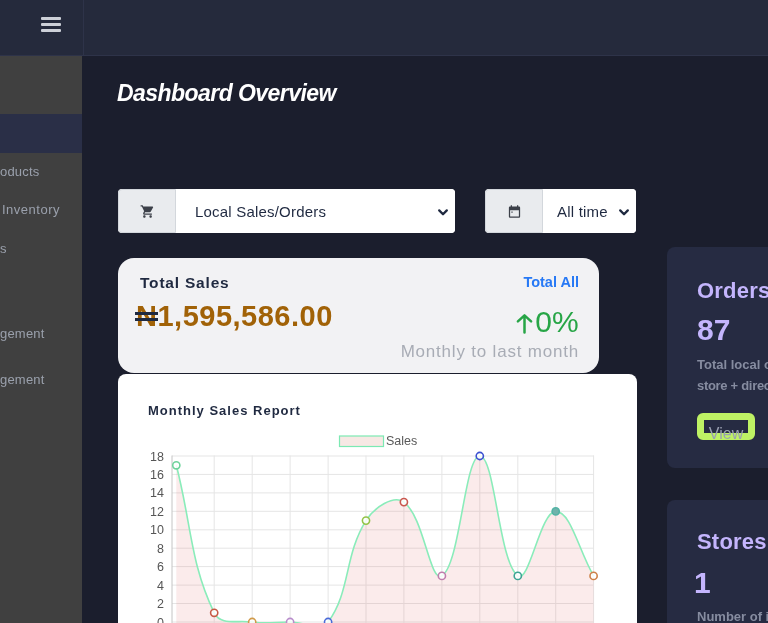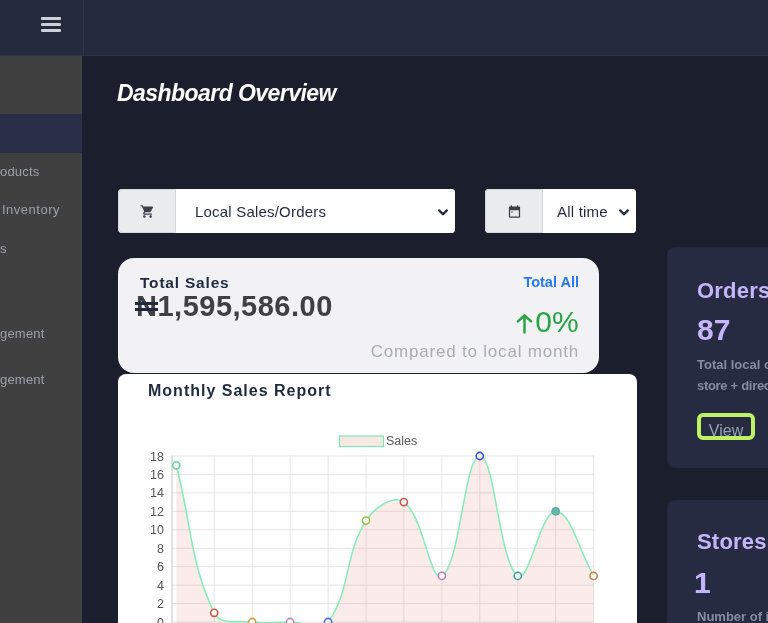--- a/index.html
+++ b/index.html
@@ -77,29 +77,29 @@
       <div class="txt" style="left:14px;">All time</div>
       <svg class="chev" style="right:5px;" viewBox="0 0 12 12">
           <path d="M2.2 4.4 L6 8.2 L9.8 4.4" stroke="#1f2940" stroke-width="2.3" fill="none" stroke-linecap="round" stroke-linejoin="round"></path>
         </svg>
     </div>
   </div>
 
   <div class="abs" id="card1">
     <div class="abs" style="left:22px; top:16px; color:#1f2940; font-size:15.5px; font-weight:bold; letter-spacing:0.8px;">Total Sales</div>
     <div class="abs" style="right:20px; top:16px; color:#2779f5; font-size:14.5px; font-weight:bold;">Total All</div>
-    <div class="abs" style="left:18px; top:32px; color:#404040; font-size:29px; font-weight:bold; letter-spacing:0.5px;"><span id="naira">N</span>1,595,586.00</div>
+    <div class="abs" style="left:18px; top:42px; color:#a16207; font-size:29px; font-weight:bold; letter-spacing:0.5px;"><span id="naira">N</span>1,595,586.00</div>
     <div class="abs" style="right:20px; top:47px; color:#27a546; font-size:30px; font-weight:normal; letter-spacing:0.2px;"><svg width="19" height="23" viewBox="0 0 19 23" style="vertical-align:-2px; margin-right:1px;">
           <path d="M9.5 21.5 V4.4 M2.9 10.4 L9.5 4.4 L16.1 10.4" stroke="#27a546" stroke-width="2.5" fill="none" stroke-linecap="round" stroke-linejoin="round"></path>
         </svg>0%</div>
-    <div class="abs" style="right:20px; top:84px; color:#a8acb5; font-size:17px; letter-spacing:0.8px;">Compared to local month</div>
+    <div class="abs" style="right:20px; top:84px; color:#a8acb5; font-size:17px; letter-spacing:0.8px;">Monthly to last month</div>
   </div>
 
   <div class="abs" id="card2">
-    <div class="abs" style="left:30px; top:8px; color:#1f2940; font-size:16px; font-weight:bold; letter-spacing:1.0px;">Monthly Sales Report</div>
+    <div class="abs" style="left:30px; top:29px; color:#1f2940; font-size:13px; font-weight:bold; letter-spacing:1.0px;">Monthly Sales Report</div>
     <svg class="abs" style="left:0; top:60px;" width="519" height="200" viewBox="118 434 519 200">
 
       <rect x="339.5" y="436" width="44" height="10.5" fill="#f7e8e4" stroke="#7ce9b3" stroke-width="1.2"></rect>
       <text x="386" y="445" font-size="12.5" fill="#595959">Sales</text>
 
       <g stroke="#e5e5e5" stroke-width="1">
         <line x1="172" y1="456" x2="594" y2="456"></line>
         <line x1="172" y1="474.4" x2="594" y2="474.4"></line>
         <line x1="172" y1="492.9" x2="594" y2="492.9"></line>
         <line x1="172" y1="511.3" x2="594" y2="511.3"></line>
@@ -153,21 +153,21 @@
         <circle cx="555.7" cy="511.4" r="3.6" stroke="#52b3a5" fill="#6fb3ab"></circle>
         <circle cx="593.6" cy="575.9" r="3.6" stroke="#cd8249"></circle>
       </g>
     </svg>
   </div>
 
   <div class="rcard" style="top:247px; height:221px;">
     <div class="rc-h" style="top:30.5px;">Orders</div>
     <div class="rc-n" style="top:66px;">87</div>
     <div class="rc-d" style="top:107px;">Total local orders =<br><span style="letter-spacing:-0.3px">store + direct ord</span></div>
-    <div class="abs" style="left:30px; top:166px; width:58px; height:27px; border:4px solid #bef264; border-radius:6px; color:#9aa0b2; font-size:16px; text-align:center; line-height:27px;">View</div>
+    <div class="abs" style="left:30px; top:166px; width:58px; height:27px; border:7px solid #bef264; border-radius:6px; color:#9aa0b2; font-size:16px; text-align:center; line-height:27px;">View</div>
   </div>
   <div class="rcard" style="top:500px; height:200px;">
     <div class="rc-h" style="top:28.5px;">Stores Inventory</div>
     <div class="rc-n" style="top:65.5px; left:27px;">1</div>
     <div class="rc-d" style="top:105.5px;">Number of items</div>
   </div>
 </div>
 <style>
   #naira { position:relative; display:inline-block; }
   #naira::before, #naira::after { content:""; position:absolute; left:-1px; right:-1px; height:2.5px; background:#1e2940; }

